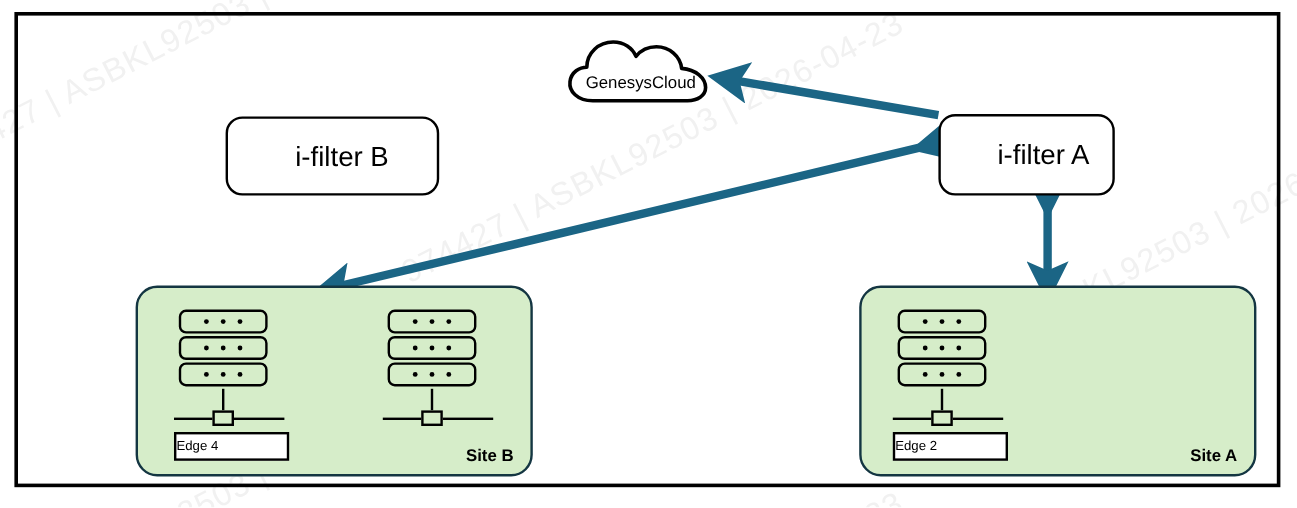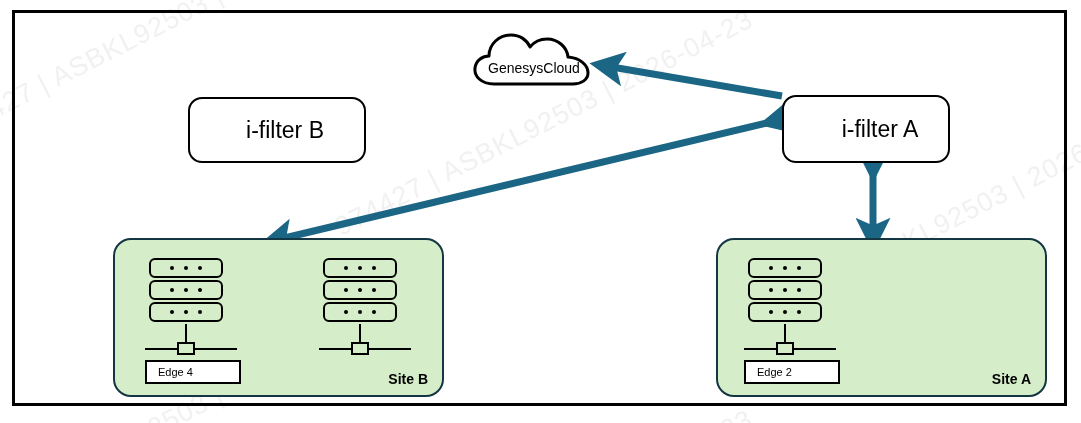--- a/index.html
+++ b/index.html
@@ -103,21 +103,21 @@
     border-radius: 14px;
     box-sizing: border-box;
     display: flex;
     align-items: center;
     justify-content: center;
     font-size: 23px;
     color: #000000;
     z-index: 4;
   }
   #ifilter-b { left: 188px; top: 97px; width: 178px; height: 66px; padding-left: 16px; }
-  #ifilter-a { left: 782px; top: 95px; width: 168px; height: 68px; padding-left: 28px; }
+  #ifilter-a { left: 782px; top: 95px; width: 147px; height: 68px; padding-left: 28px; }
 
   
   .site-box {
     position: absolute;
     background: #d6edc9;
     border: 2.5px solid #143642;
     border-radius: 18px;
     box-sizing: border-box;
     z-index: 3;
   }
@@ -197,21 +197,21 @@
     top: 102px;
     width: 96px;
     height: 24px;
     background: #ffffff;
     border: 2px solid #000000;
     box-sizing: border-box;
     font-size: 11px;
     color: #000000;
     display: flex;
     align-items: center;
-    padding-left: 11px;
+    padding-left: 0;
   }
 </style>
 </head>
 <body>
 
 <div id="canvas">
 
   <div id="watermark-layer">
     <div class="wm wm-a">974427 | ASBKL92503 | 2026-04-23</div>
     <div class="wm wm-b">974427 | ASBKL92503 | 2026-04-23</div>

